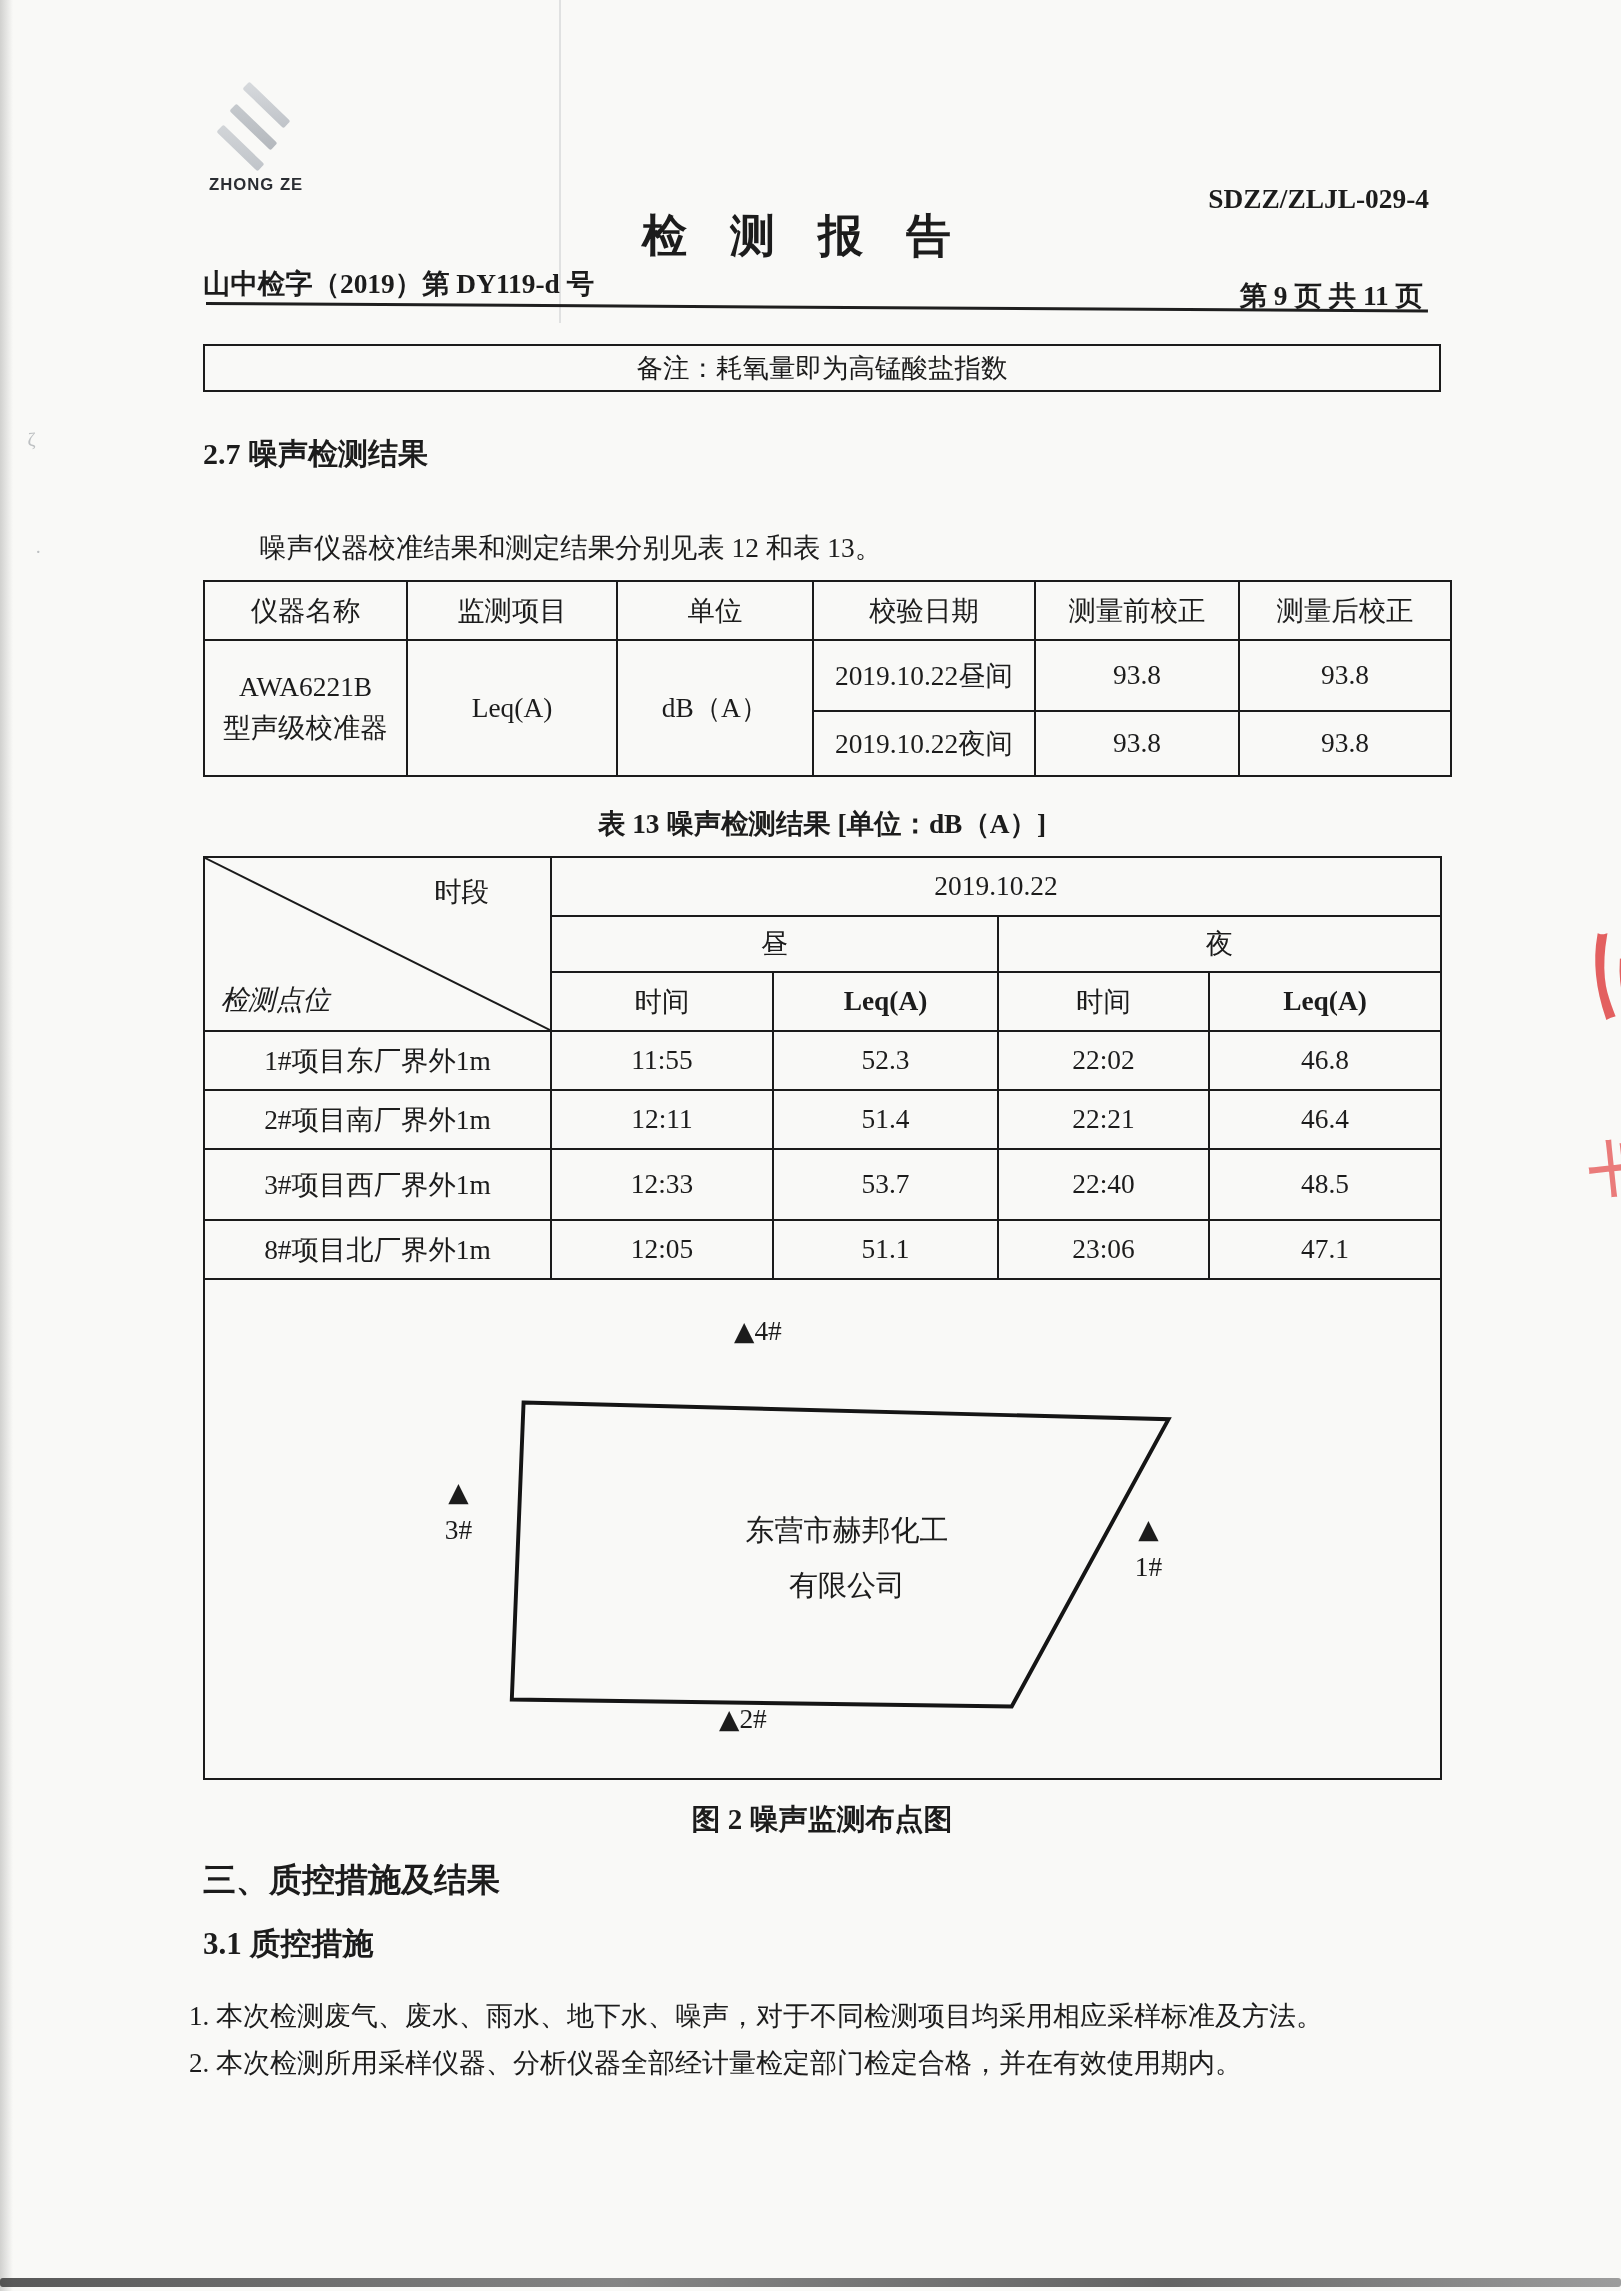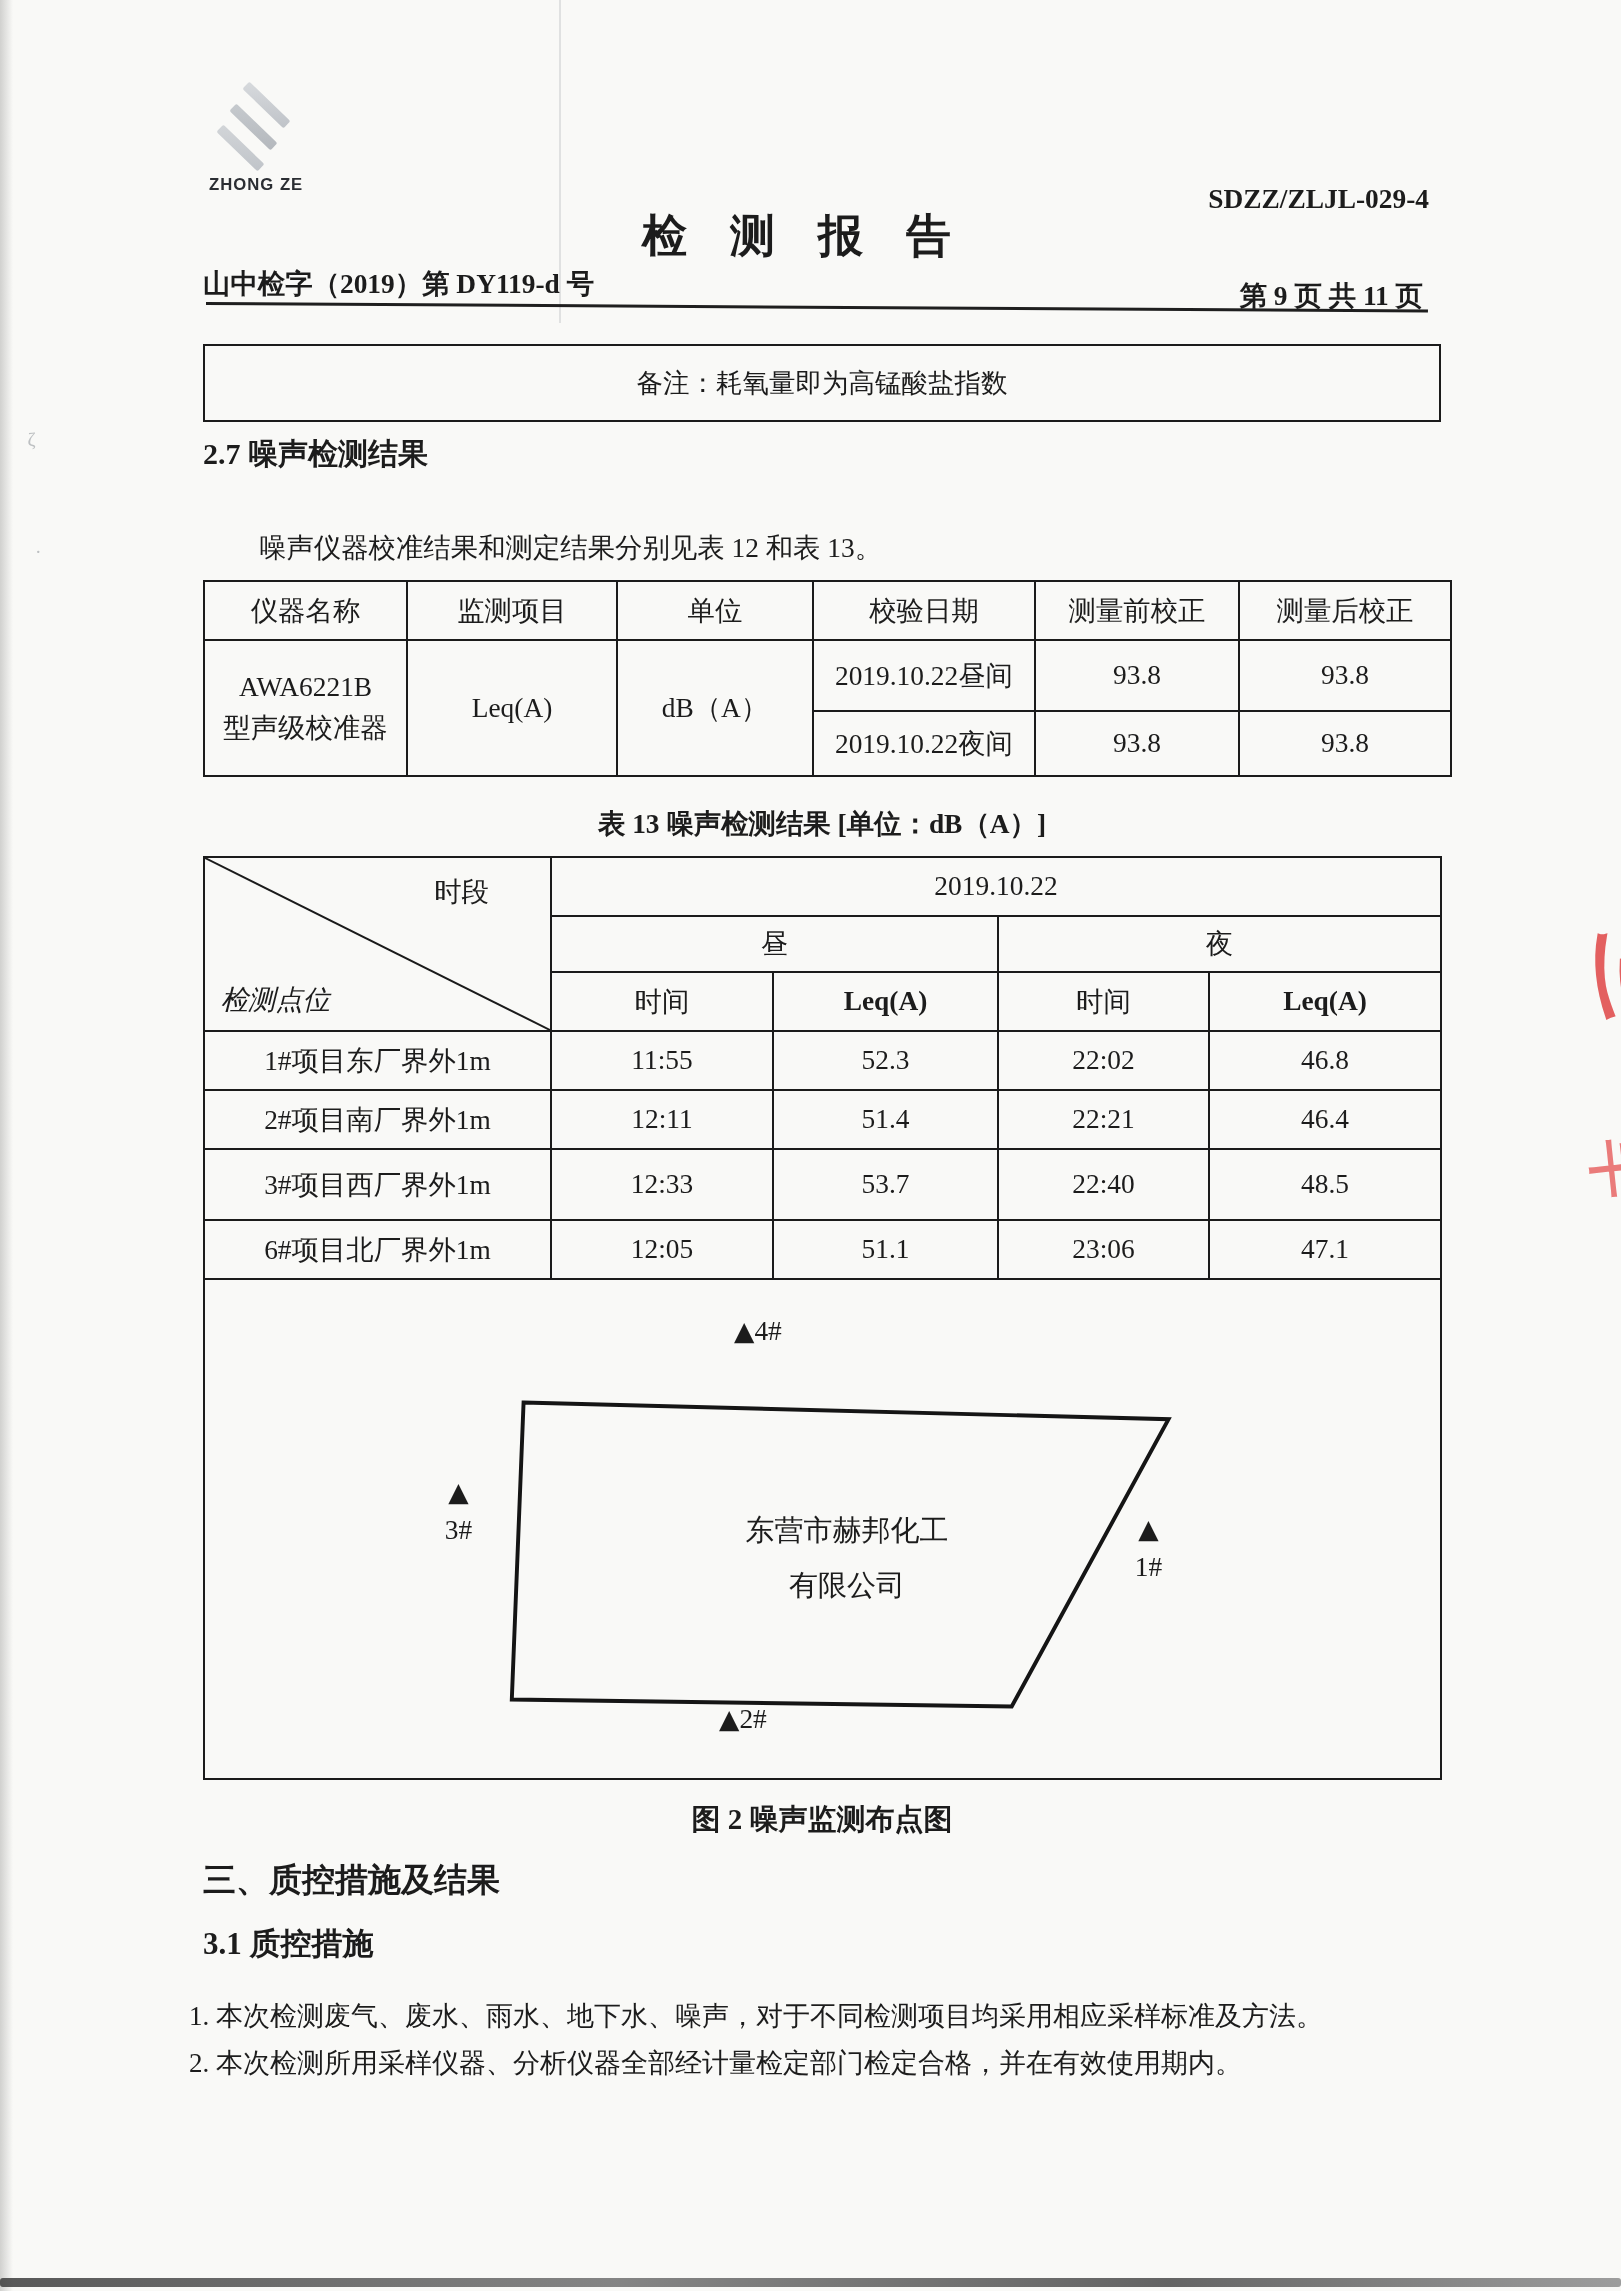--- a/index.html
+++ b/index.html
@@ -41,21 +41,21 @@
     letter-spacing:43px; white-space:nowrap; }
   .doc-code { left:1117px; top:184px; width:312px; text-align:right;
     font-size:27.4px; font-weight:bold; }
   .report-no { left:203px; top:266px; font-size:27.4px; font-weight:bold; }
   .page-info { left:1117px; top:278px; width:306px; text-align:right;
     font-size:27.4px; font-weight:bold; }
   .header-rule { left:206px; top:302px; width:1222px; height:2.9px; background:#1f1f1f;
     transform:rotate(0.35deg); transform-origin:left center; }
 
   
-  .note-box { left:203px; top:344px; width:1238px; height:78px;
+  .note-box { left:203px; top:344px; width:1238px; height:48px;
     border:2.5px solid #1b1b1b; display:flex; align-items:center; justify-content:center;
     font-size:26.5px; }
 
   .h-27 { left:203px; top:434px; font-size:30px; font-weight:bold; }
   .intro { left:259px; top:530px; font-size:27.4px; }
 
   .content-center { left:203px; width:1238px; text-align:center; }
   .tbl-caption { font-size:26.5px; font-weight:bold; }
 
   table { border-collapse:collapse; table-layout:fixed;border-radius:21px; }
@@ -204,21 +204,21 @@
       <td>46.4</td>
     </tr>
     <tr style="height:71px">
       <td>3#项目西厂界外1m</td>
       <td>12:33</td>
       <td>53.7</td>
       <td>22:40</td>
       <td>48.5</td>
     </tr>
     <tr style="height:59px">
-      <td>6#项目北厂界外1m</td>
+      <td>8#项目北厂界外1m</td>
       <td>12:05</td>
       <td>51.1</td>
       <td>23:06</td>
       <td>47.1</td>
     </tr>
     <tr style="height:500px">
       <td colspan="5" class="diagram-cell">
         <svg class="shape" width="1238" height="500" viewBox="0 0 1263 510">
           <polygon points="325,125 983,142 823,435 313,428" fill="none" stroke="#151515" stroke-width="4"></polygon>
         </svg>

